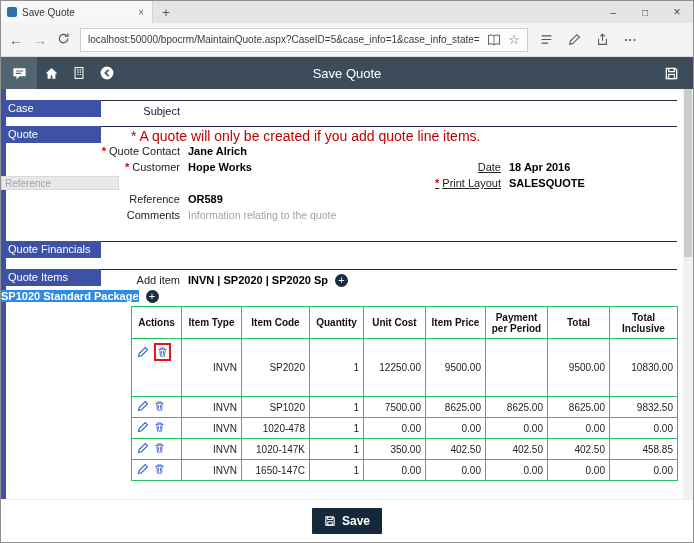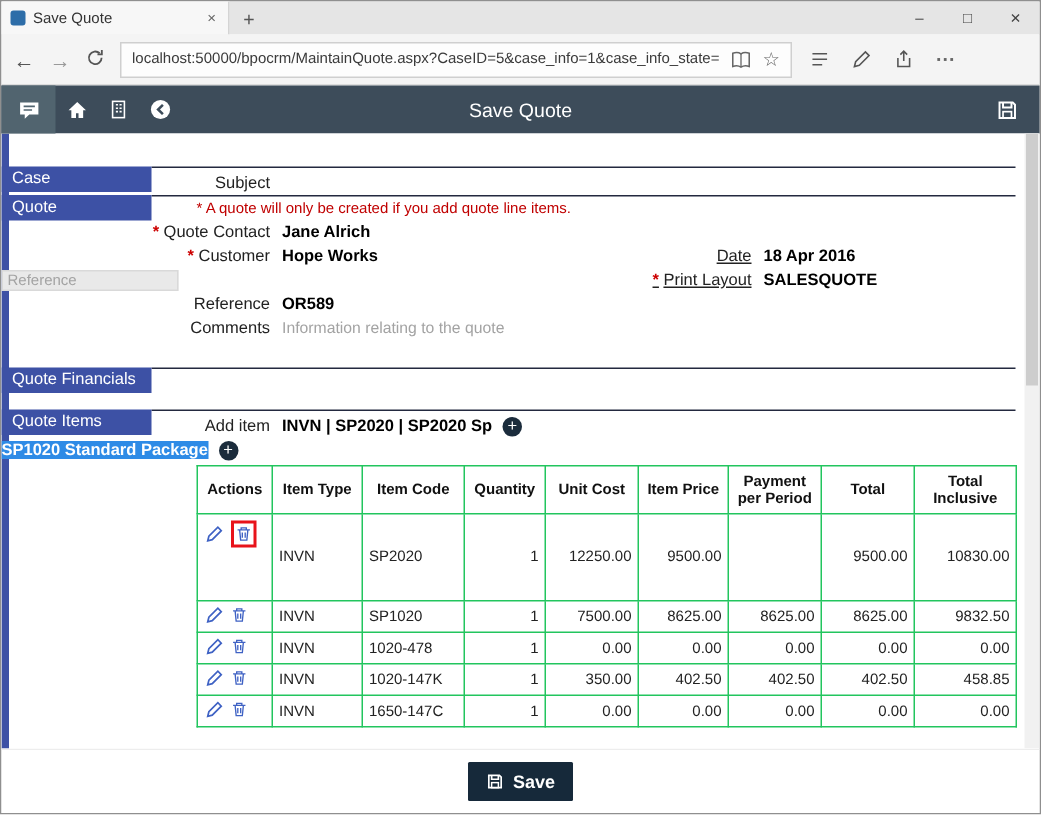--- a/index.html
+++ b/index.html
@@ -38,45 +38,45 @@
   .content { position:relative; flex:1; background:#fff; overflow:hidden; }
   .leftbar { position:absolute; left:0; top:0; width:5px; height:100%; background:#3d51a5; }
   .section { position:relative; margin-right:16px; }
   .sec-line { position:absolute; top:0; left:100px; right:0; border-top:1px solid #23293f; }
   .sec-label { position:absolute; top:0; left:0; width:100px; height:17px; background:#3d51a5; color:#fff; font-size:11px; line-height:17px; padding-left:7px; }
   .sec-body { padding-top:3px; }
   .frow { height:16px; display:flex; align-items:center; }
   .flabel { width:187px; text-align:right; padding-right:8px; font-size:11px; color:#222; flex-shrink:0; white-space:nowrap; }
   .req { color:#cc0000; font-weight:bold; font-style:normal; margin-right:3px; }
   .fval { font-size:11px; font-weight:bold; color:#000; white-space:nowrap; }
-  .note { margin-left:130px; font-size:10px; color:#c00000; height:14px; line-height:14px; white-space:nowrap; }
-
-  .sec-case { margin-top:22px; }
-  .sec-quote { }
+  .note { margin-left:130px; font-size:14px; color:#c00000; height:14px; line-height:14px; white-space:nowrap; }
+
+  .sec-case { margin-top:11px; }
+  .sec-quote { margin-top:7px; }
   .sec-fin { margin-top:18px; height:17px; }
   .sec-items { margin-top:11px; }
 
   .quote-body { position:relative; }
   .quote-right { position:absolute; top:33px; left:418px; }
   .quote-right .flabel { width:90px;text-decoration:underline; }
 
   .ref-input { width:118px; height:14px; background:#e9e9e9; border:1px solid #d9d9d9; font-size:10px; color:#555; padding:0 3px; font-family:inherit; }
   .comments-input { width:255px; height:14px; border:none; background:transparent; font-size:10.5px; color:#555; font-family:inherit; padding:0; }
   input::placeholder { color:#a3a3a3; opacity:1; }
 
   .plus { width:13px; height:13px; border-radius:50%; background:#1b2c3c; color:#fff; border:none; font-size:11px; line-height:11px; display:inline-flex; align-items:center; justify-content:center; margin-left:7px; padding:0; font-family:inherit; flex-shrink:0; }
   .hl { background:#2e8be6; color:#fff; }
 
   
   .items-table { margin-left:130px; margin-top:2px; border-collapse:collapse; table-layout:fixed; width:546px; font-size:10px; }
   .items-table th, .items-table td { border:1px solid #22c55e; overflow:hidden; }
   .items-table th { height:32px; font-weight:bold; text-align:center; padding:2px 1px; font-size:10px; color:#111; vertical-align:middle; }
   .items-table td { height:21px; padding:1px 4px; color:#222; vertical-align:middle; }
   td.num { text-align:right; }
-  td.txt { text-align:left; }
+  td.txt { text-align:right; }
   td.actions { text-align:left; padding-left:5px; white-space:nowrap; }
   tr.tall td { height:58px; }
   tr.tall td.actions { vertical-align:top; padding-top:4px; }
   .icon-btn { background:none; border:none; padding:0; line-height:0; margin-right:2px; }
   .annot { display:inline-block; border:2px solid #e8131a; line-height:0; padding:1px; }
 
   
   .scrollbar { position:absolute; top:0; right:0; width:10px; height:100%; background:#f1f1f1; }
   .scroll-thumb { position:absolute; top:0; left:1px; width:8px; height:168px; background:#cdcdcd; }
 

